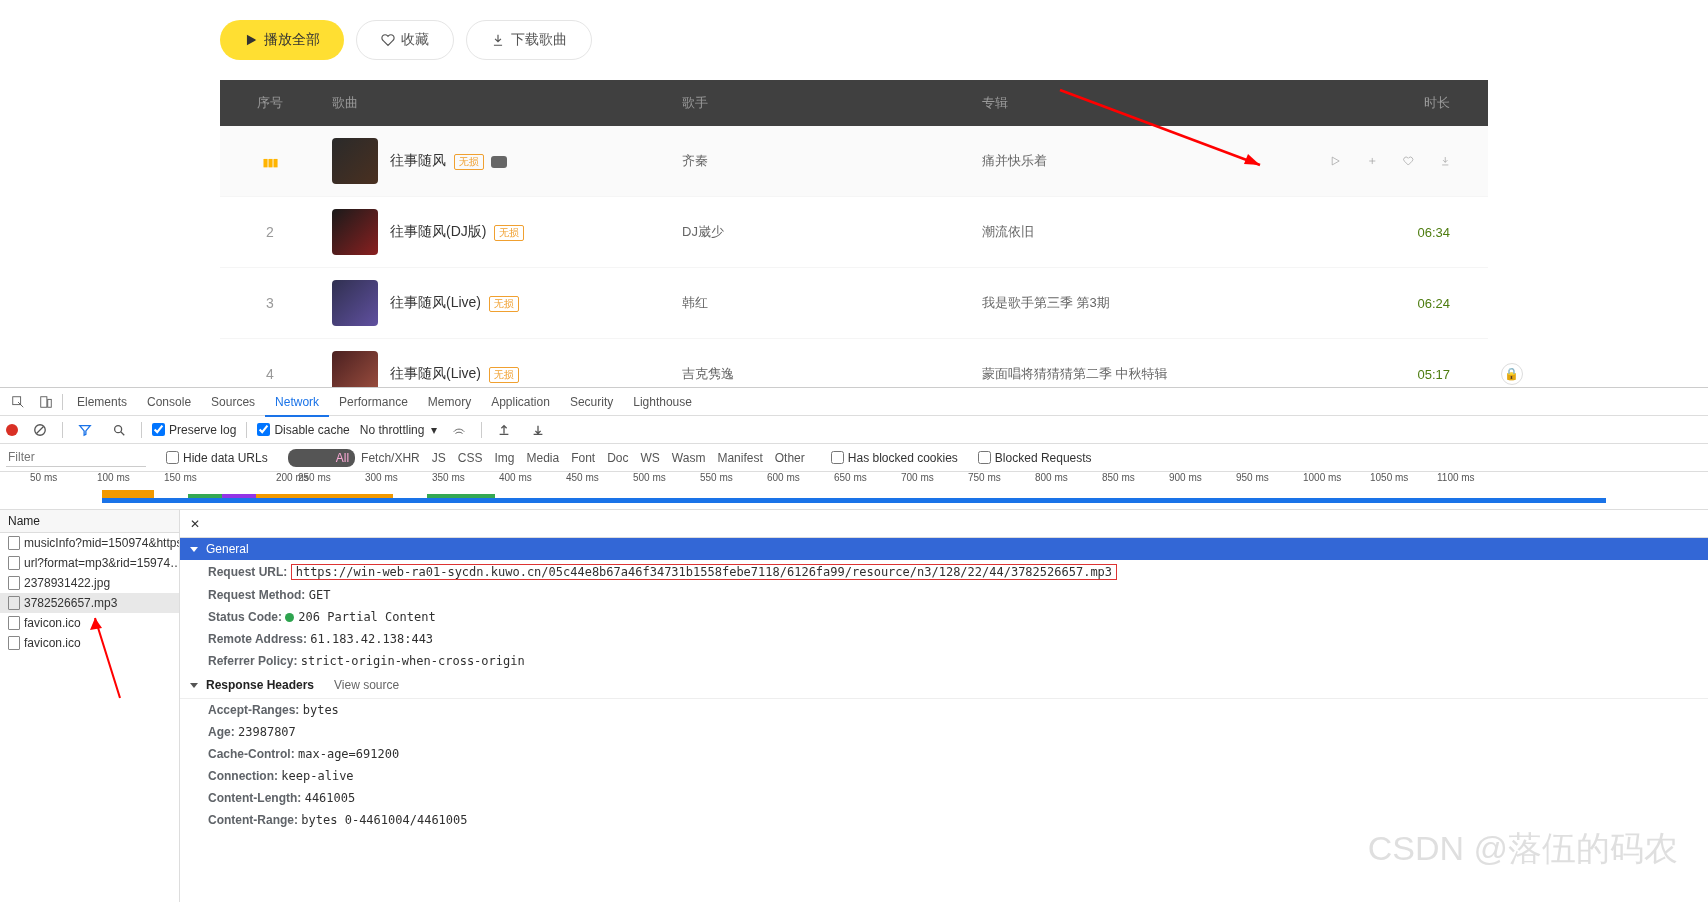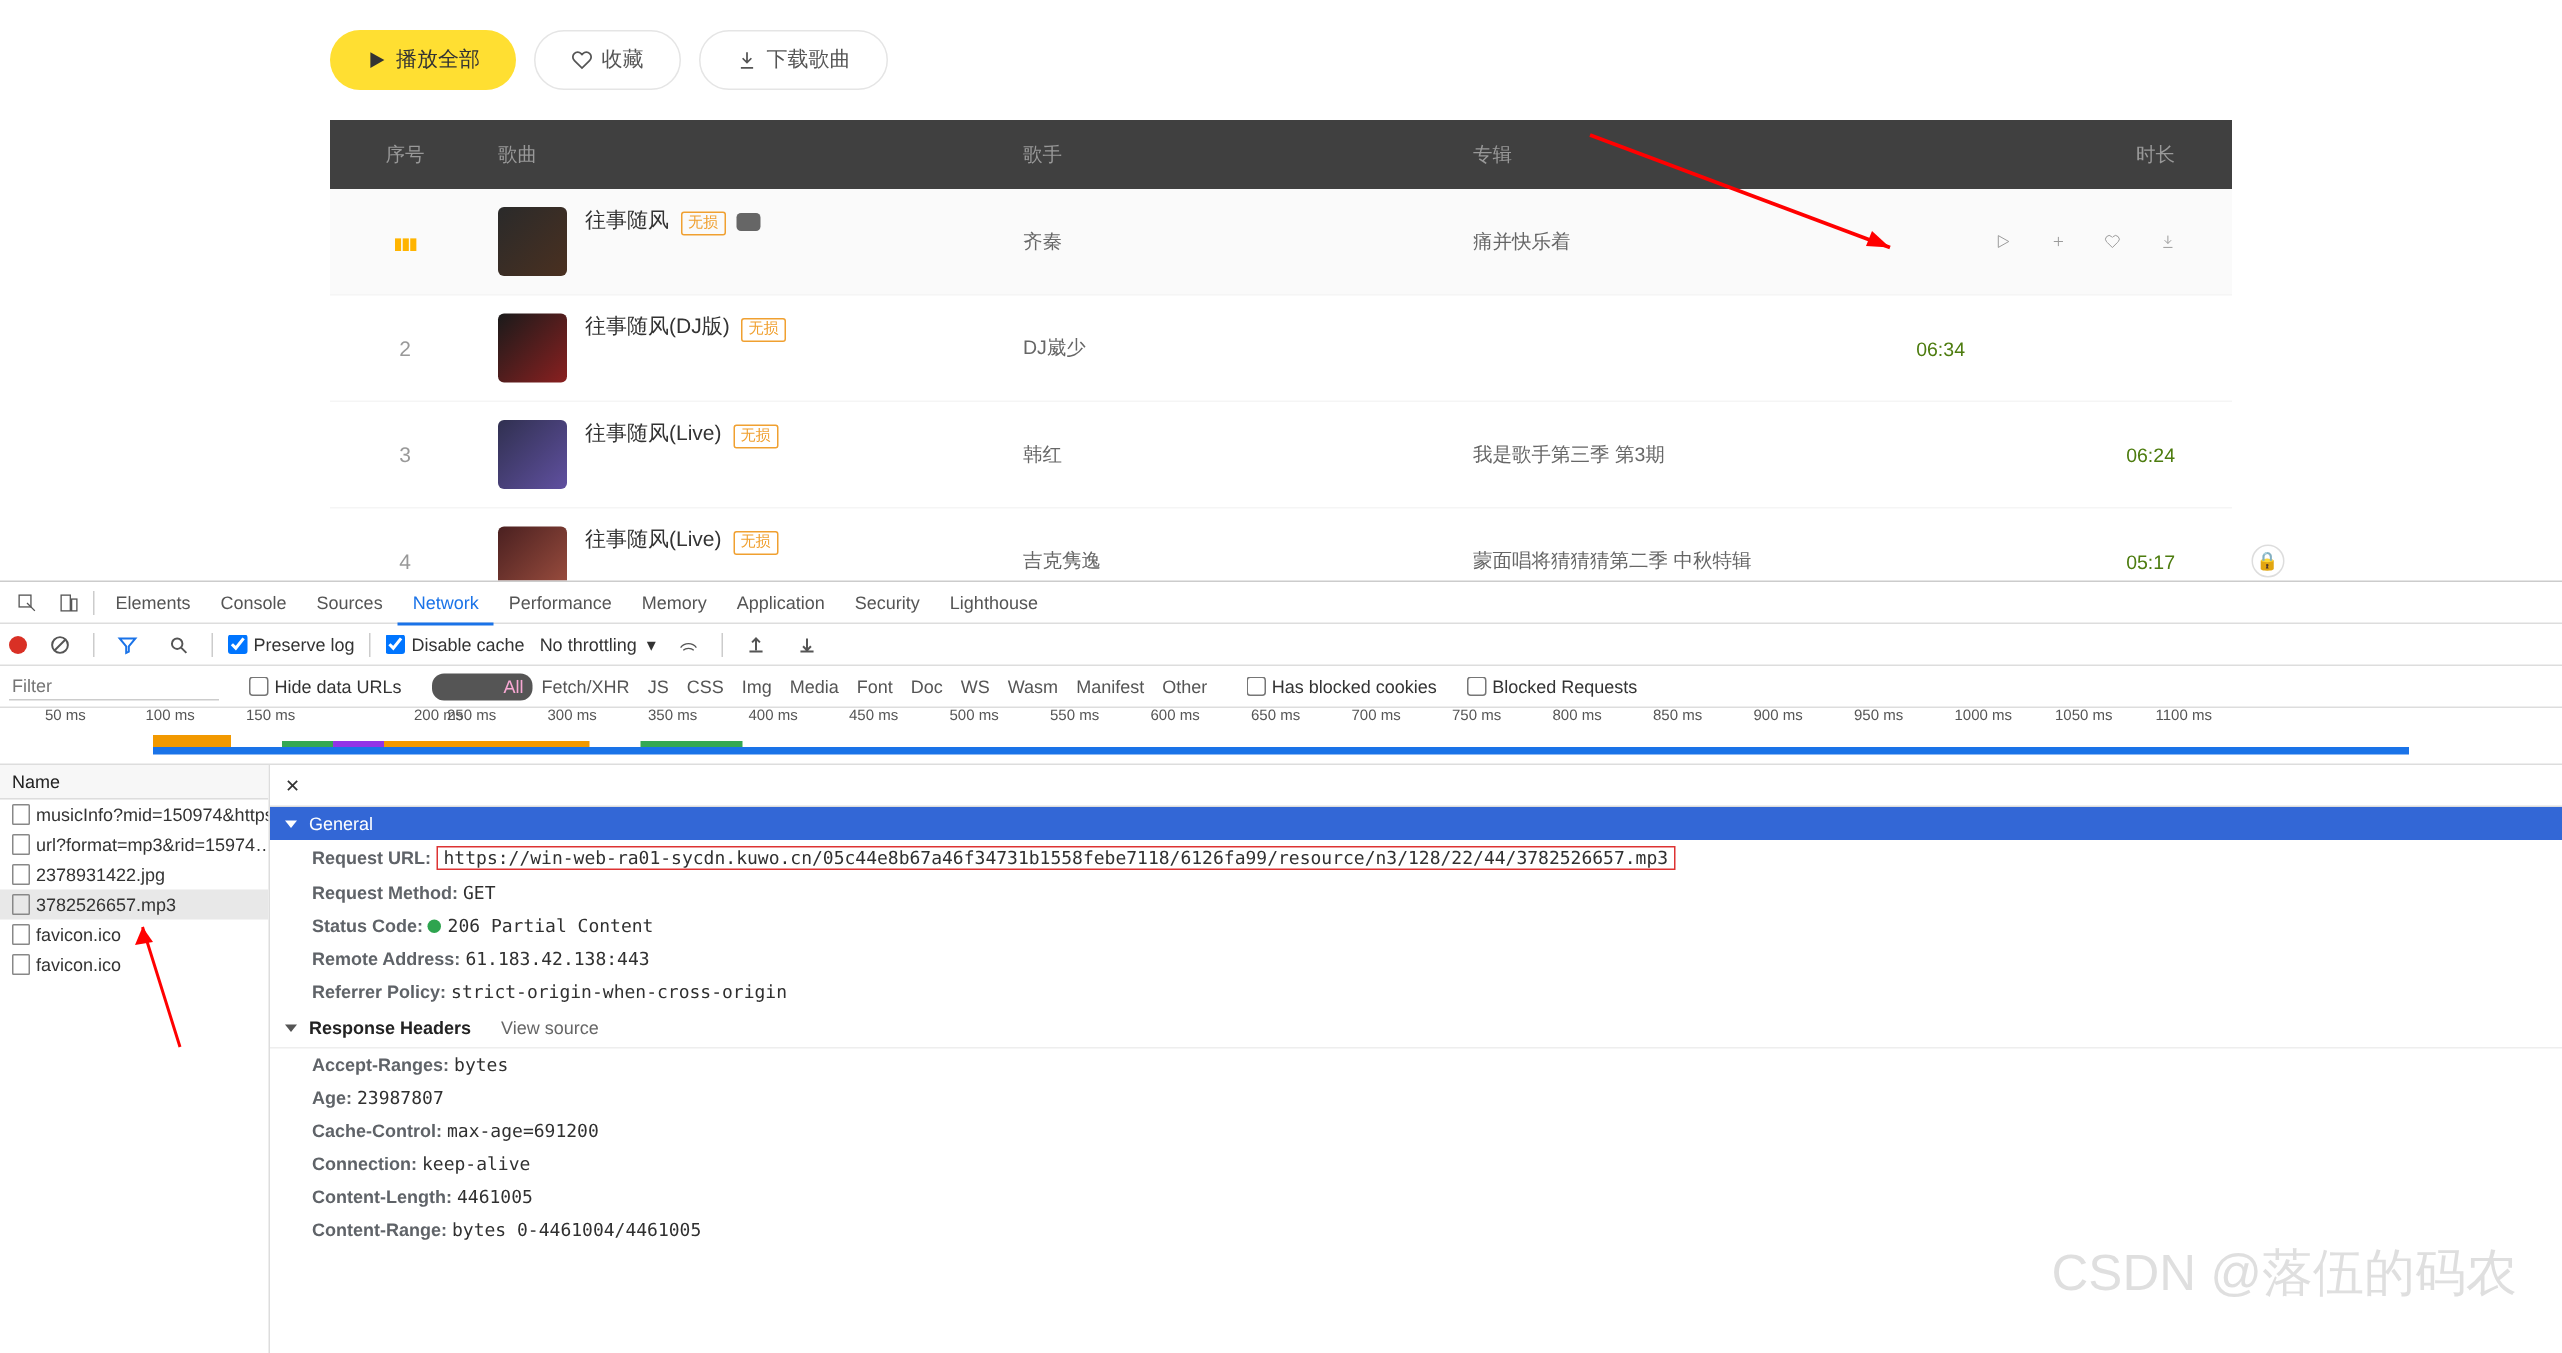--- a/index.html
+++ b/index.html
@@ -14,21 +14,21 @@
 .btn-secondary { background: #fff; color: #555; border: 1px solid #e5e5e5; }
 
 .song-table { width: 100%; }
 .song-header { display: grid; grid-template-columns: 100px 350px 300px 360px 140px; background: #404040; padding: 14px 0; color: #999; font-size: 13px; }
 .song-header > div { padding: 0 12px; }
 .col-idx { text-align: center; }
 .song-row { display: grid; grid-template-columns: 100px 350px 300px 360px 140px; align-items: center; padding: 12px 0; border-bottom: 1px solid #f5f5f5; position: relative; }
 .song-row.active { background: #fafafa; }
 .idx { text-align: center; color: #999; font-size: 14px; }
 .playing-icon { color: #ffb400; font-size: 11px; letter-spacing: -1px; }
-.song-cell { display: flex; align-items: flex-start; gap: 12px; padding: 0 12px; }
+.song-cell { display: flex; align-items: center; gap: 12px; padding: 0 12px; }
 .cover { width: 46px; height: 46px; background: linear-gradient(135deg, #2a2a2a, #4a3020); border-radius: 4px; flex-shrink: 0; }
 .cover.c2 { background: linear-gradient(135deg, #1a1a1a, #8a2020); }
 .cover.c3 { background: linear-gradient(135deg, #303050, #6050a0); }
 .cover.c4 { background: linear-gradient(135deg, #4a2020, #a05040); }
 .song-title { font-size: 14px; color: #333; font-weight: 500; }
 .tag { display: inline-block; padding: 0 4px; font-size: 10px; border: 1px solid #f0a030; color: #f0a030; border-radius: 2px; margin-left: 4px; line-height: 14px; }
 .tag-gray { display:inline-block; width:16px; height:12px; background:#666; border-radius:3px; margin-left:4px; vertical-align:middle; }
 .artist, .album { color: #666; font-size: 13px; padding: 0 12px; }
 .duration { color: #4d7c0f; text-align: right; padding-right: 20px; font-size: 13px; }
 .row-actions { display: flex; gap: 26px; align-items: center; justify-content: flex-end; padding-right: 20px; }
@@ -156,20 +156,21 @@
       <div class="song-row">
         <div class="idx">2</div>
         <div class="song-cell">
           <div class="cover c2"></div>
           <div>
             <span class="song-title">往事随风(DJ版)</span>
             <span class="tag">无损</span>
           </div>
         </div>
         <div class="artist">DJ崴少</div>
+        <div class="album">潮流依旧</div>
         <div class="duration">06:34</div>
       </div>
 
       <div class="song-row">
         <div class="idx">3</div>
         <div class="song-cell">
           <div class="cover c3"></div>
           <div>
             <span class="song-title">往事随风(Live)</span>
             <span class="tag">无损</span>

